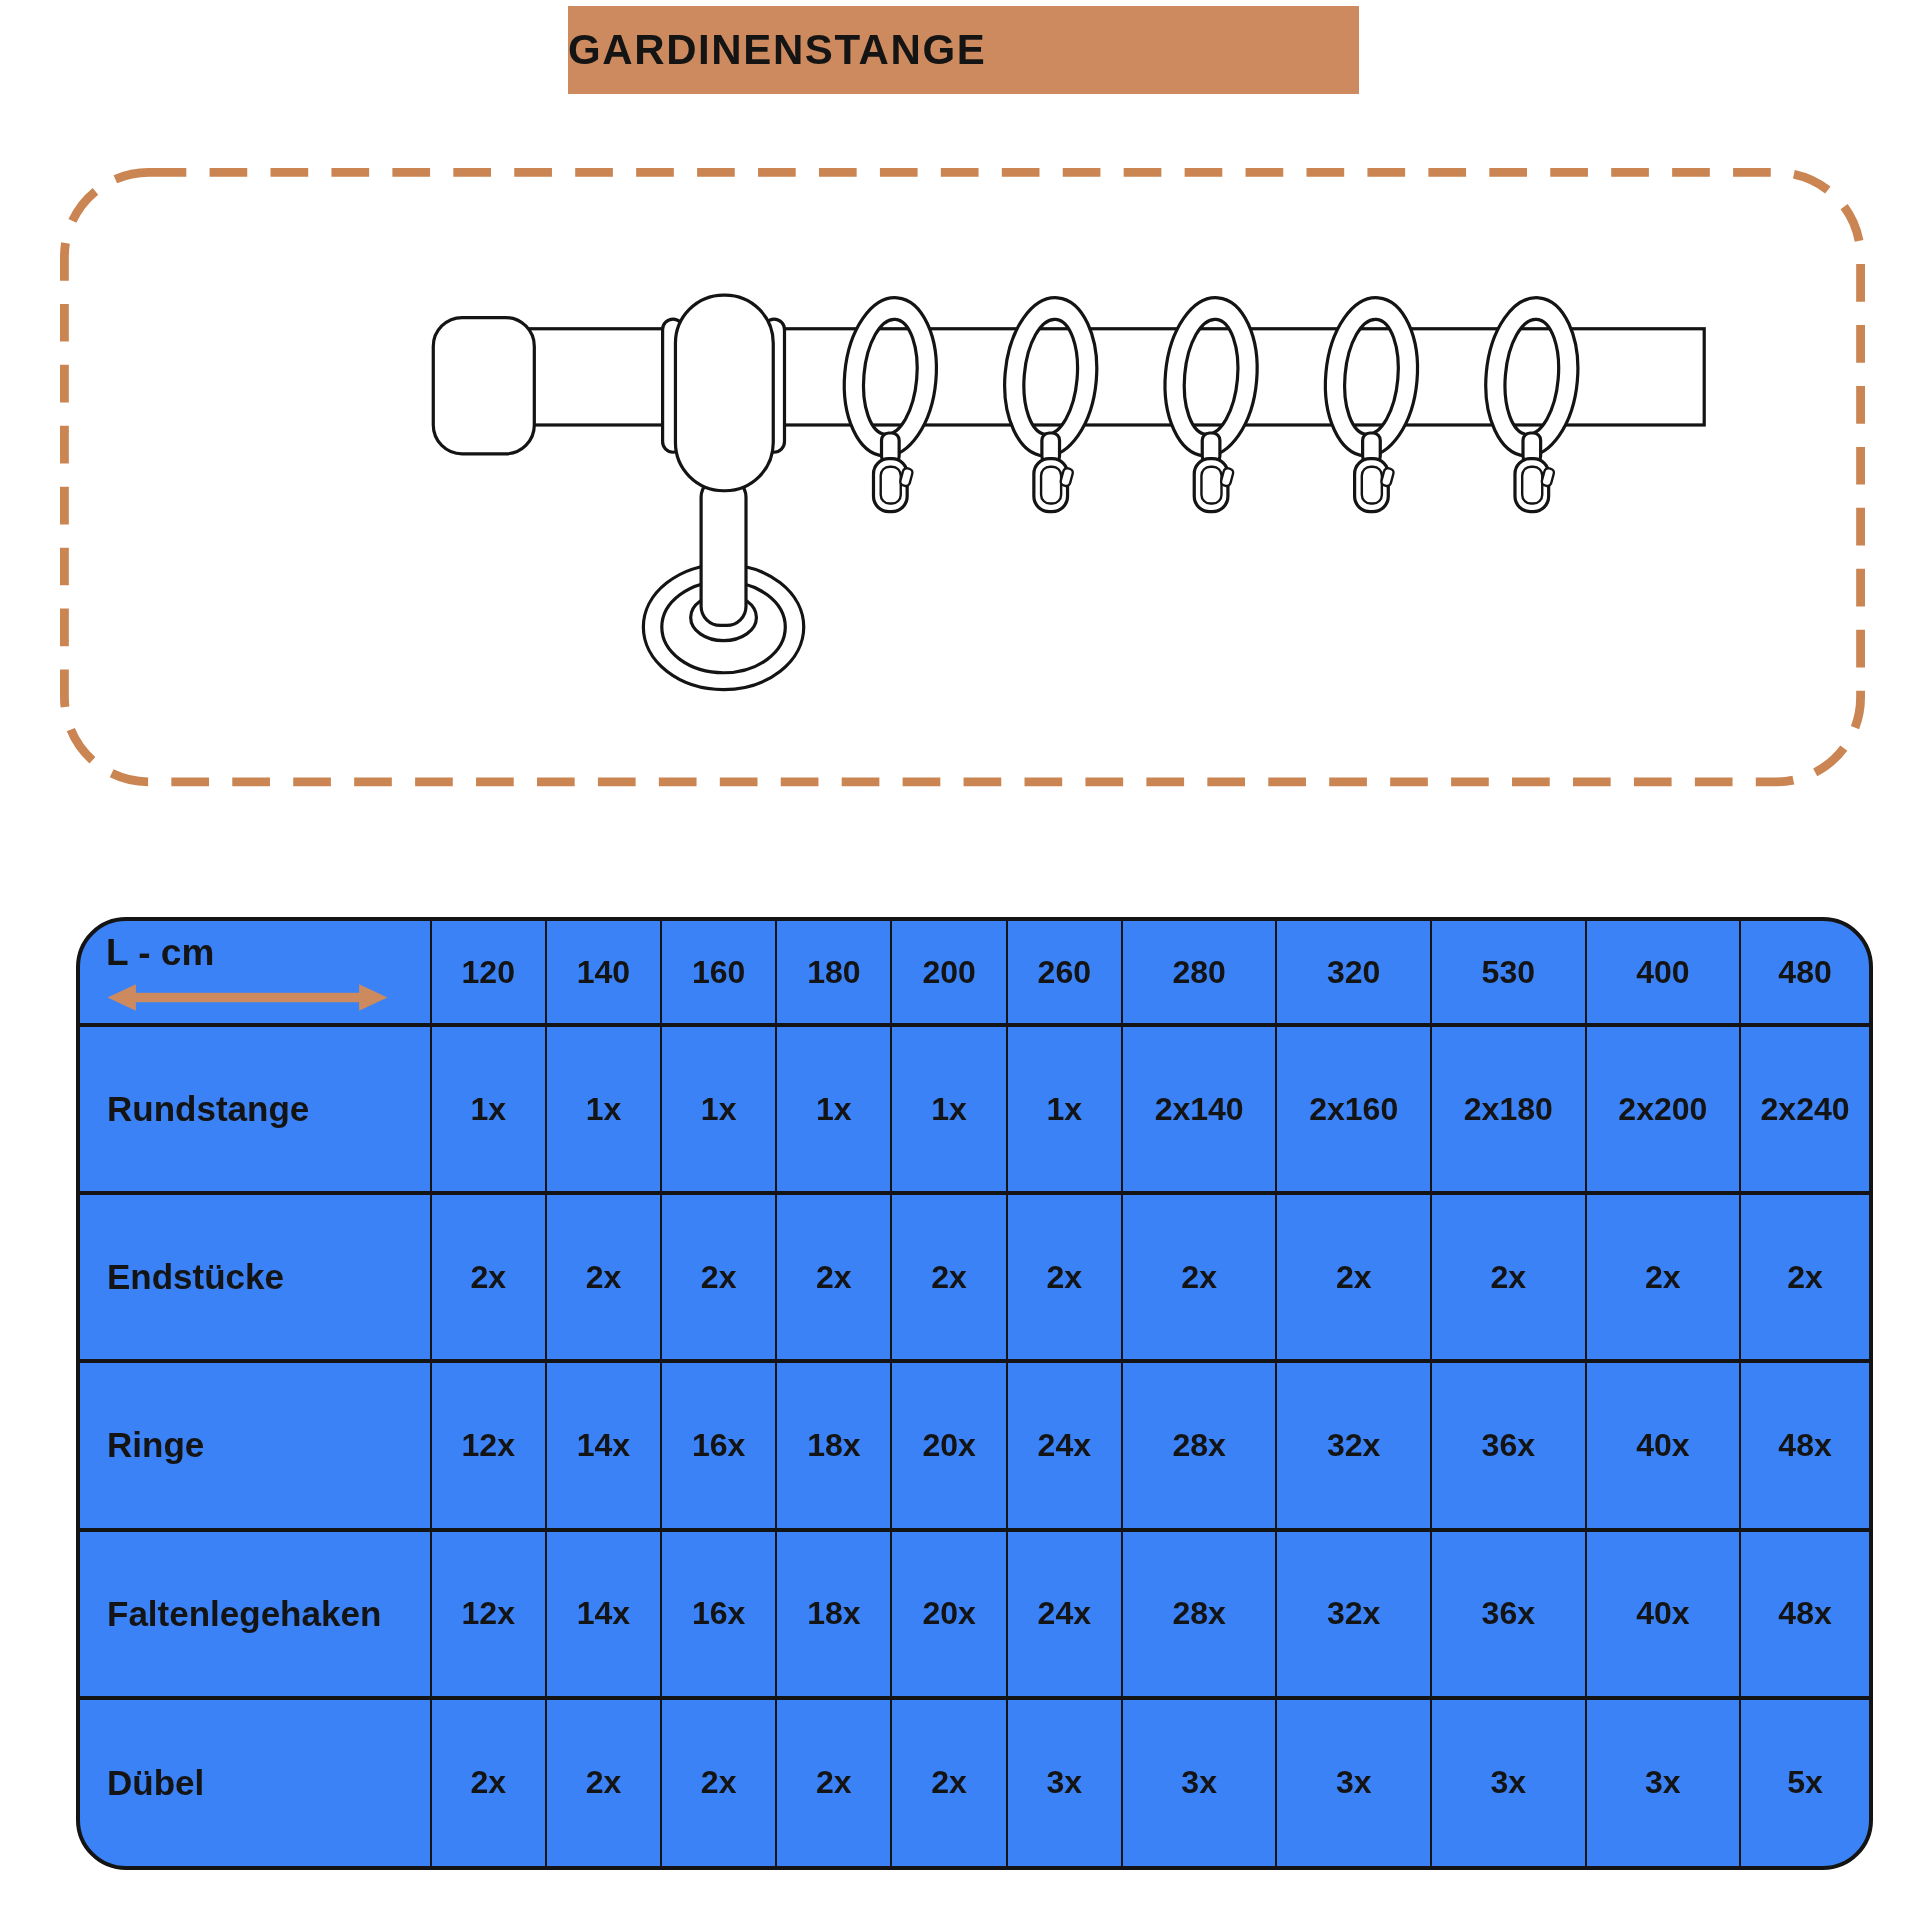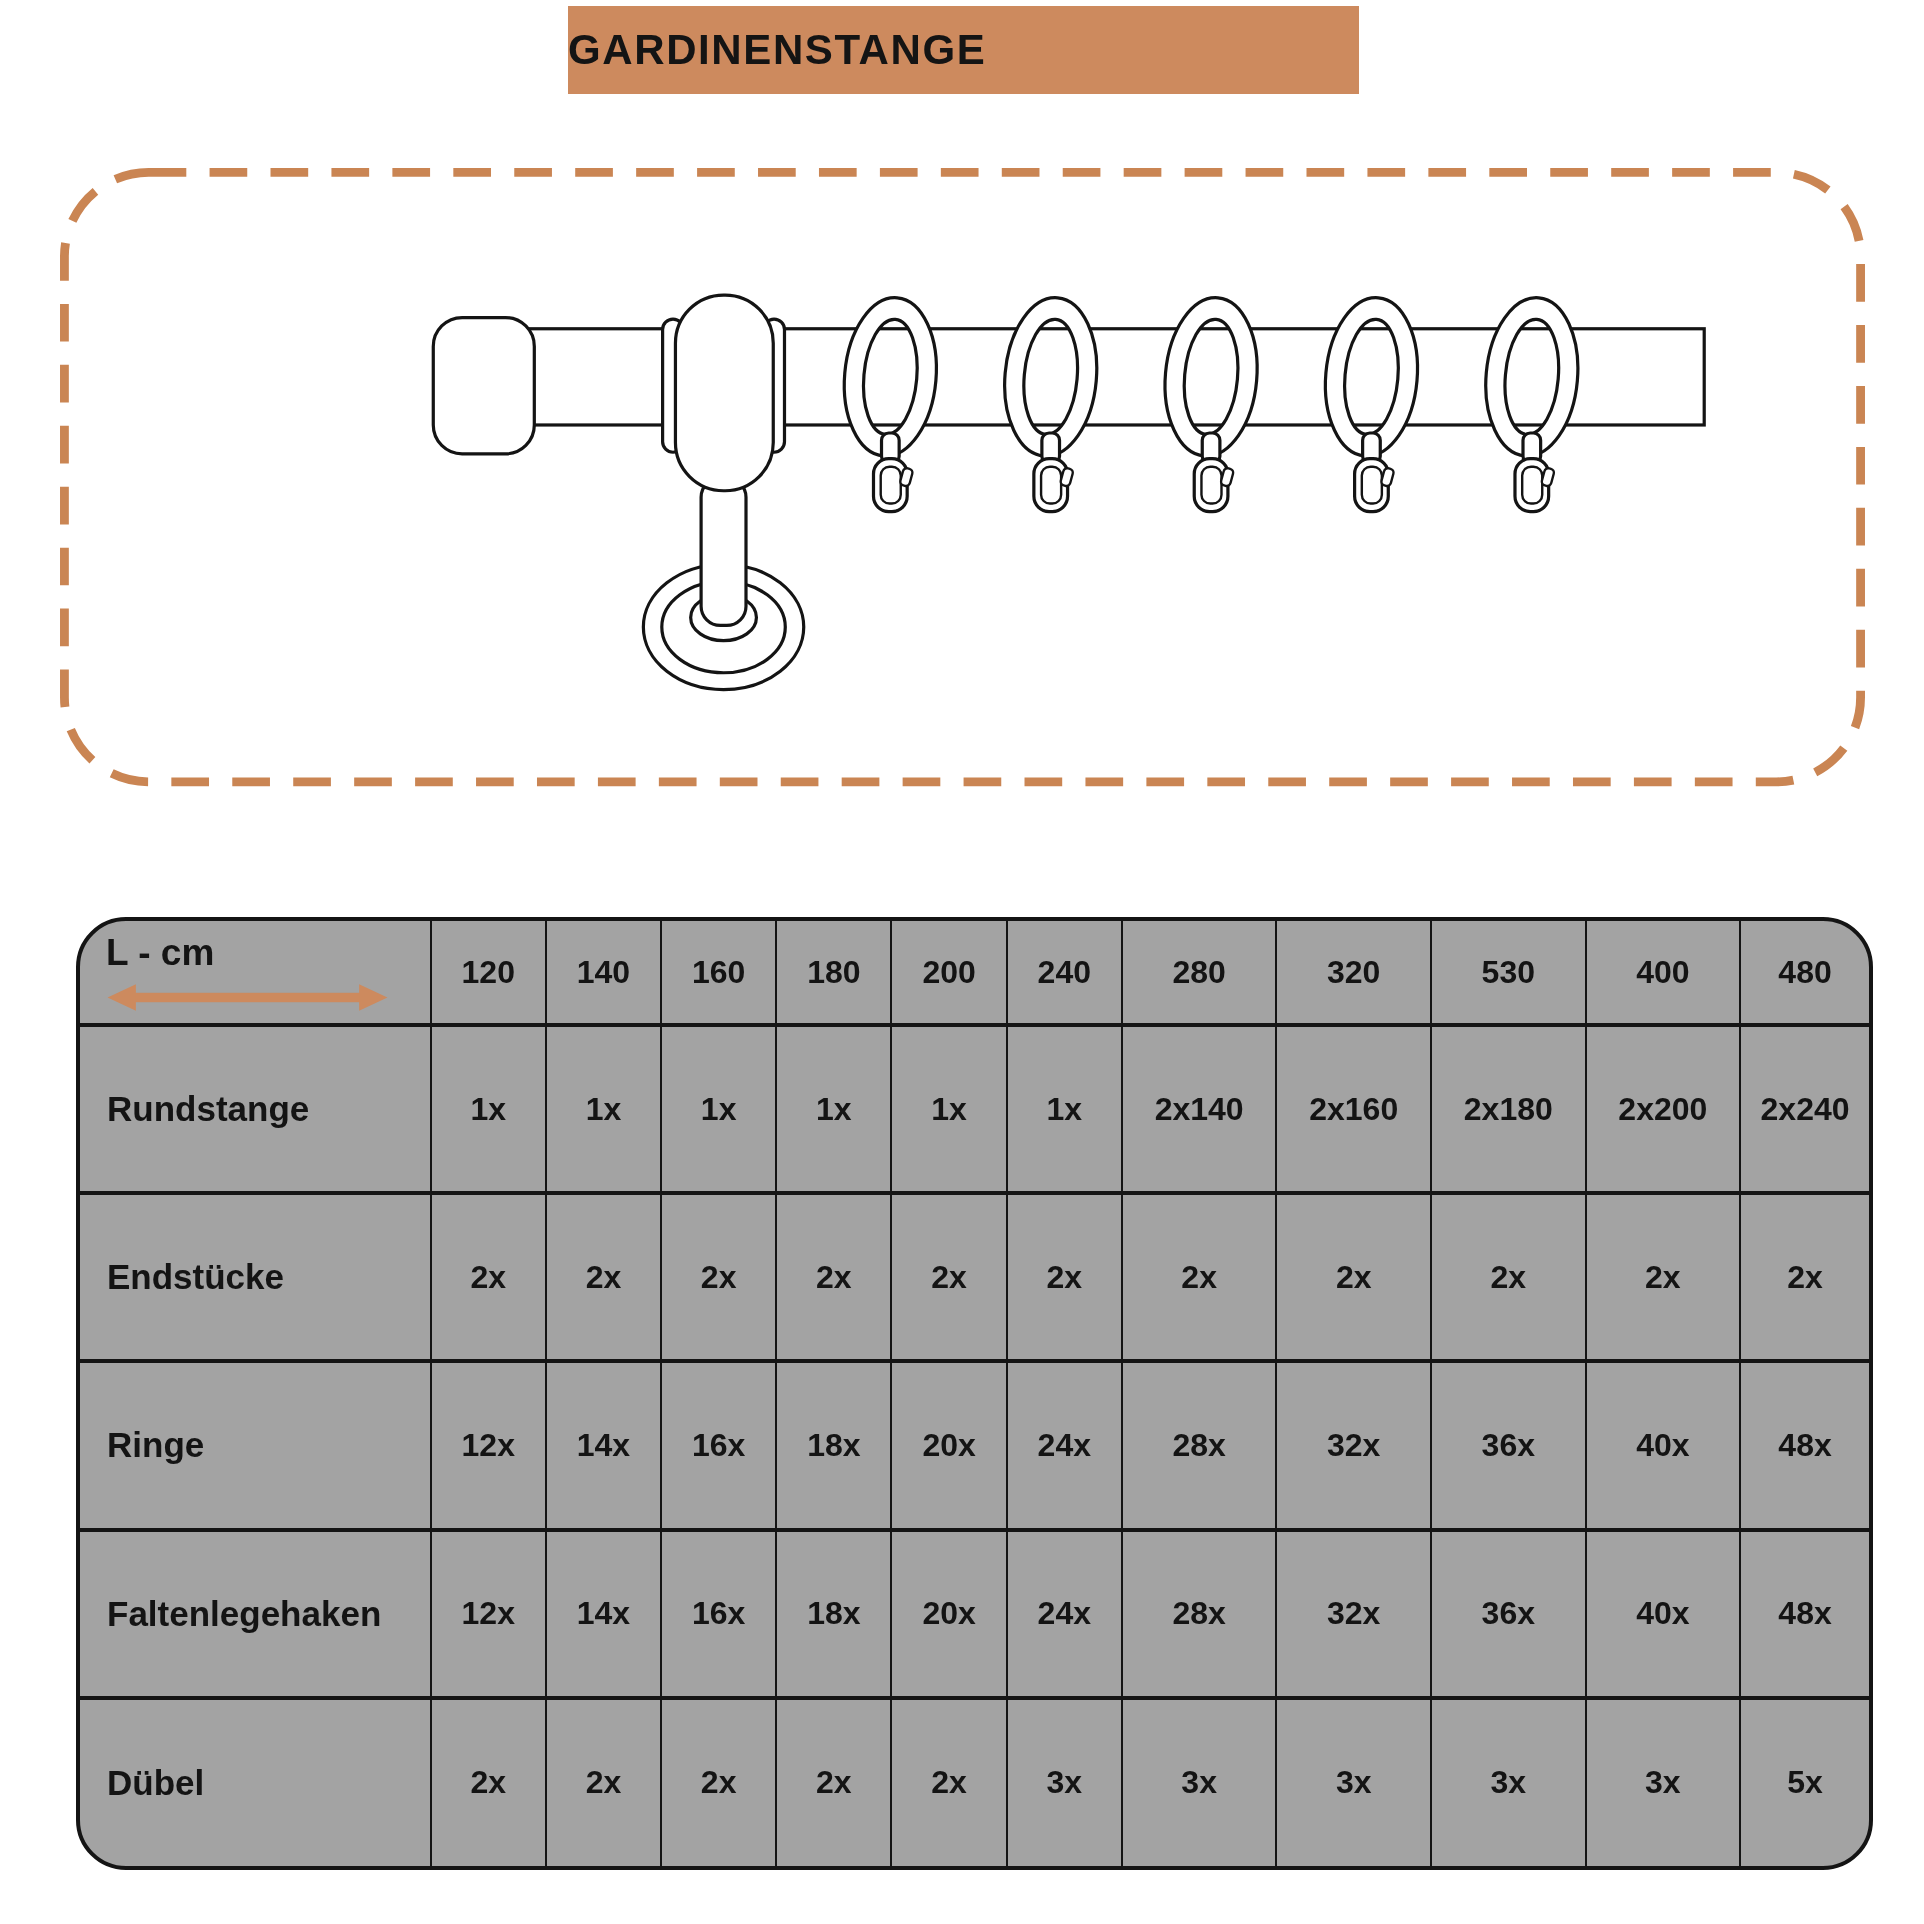--- a/index.html
+++ b/index.html
@@ -2,21 +2,21 @@
 <html style="--accent: #CD8A5E; --dash: #CA8553; --ink: #141414;font-size:13px"><head>
 <meta charset="utf-8">
 <style>
   html,body{margin:0;padding:0;width:1925px;height:1925px;background:#ffffff;
     font-family:"Liberation Sans", sans-serif;color:#141414;position:relative;overflow:hidden;}
   .banner{position:absolute;left:568px;top:6.4px;width:791px;height:88px;
     background:var(--accent,#CD8A5E);display:flex;align-items:center;justify-content:flex-start;}
   .banner h1{margin:0;font-size:42px;font-weight:bold;letter-spacing:1.6px;color:#141414;}
   .illu{position:absolute;left:0;top:0;width:1925px;height:866px;}
   .table-wrap{position:absolute;left:76px;top:917px;width:1797px;height:953px;
-    border:4px solid var(--ink,#141414);border-radius:50px;overflow:hidden;box-sizing:border-box;background:#a3a3a3;}
+    border:4px solid var(--ink,#141414);border-radius:50px;overflow:hidden;box-sizing:border-box;background:#3b82f6;}
   table{width:100%;height:100%;border-collapse:collapse;table-layout:fixed;}
   th,td{font-weight:bold;color:var(--ink,#141414);vertical-align:middle;box-sizing:border-box;}
   th{border-left:2.4px solid var(--ink,#141414);}
   td{border-left:2.4px solid var(--ink,#141414);}
   tr th:first-child, tr td:first-child{border-left:none;}
   thead tr{height:104px;}
   tbody tr{height:120px;padding-left:10px;}
   tbody td{border-top:4px solid var(--ink,#141414);}
   .num{text-align:center;font-size:32px;}
   .lbl{text-align:left;padding-left:27px;font-size:35px;}
@@ -96,21 +96,21 @@
               <polygon points="2,18 38,1 38,35"></polygon>
               <polygon points="358,18 322,1 322,35"></polygon>
             </g>
           </svg>
         </th>
         <th class="num">120</th>
         <th class="num">140</th>
         <th class="num">160</th>
         <th class="num">180</th>
         <th class="num">200</th>
-        <th class="num">240</th>
+        <th class="num">260</th>
         <th class="num">280</th>
         <th class="num">320</th>
         <th class="num">530</th>
         <th class="num">400</th>
         <th class="num">480</th>
       </tr>
     </thead>
     <tbody>
       <tr>
         <td class="lbl">Rundstange</td>

